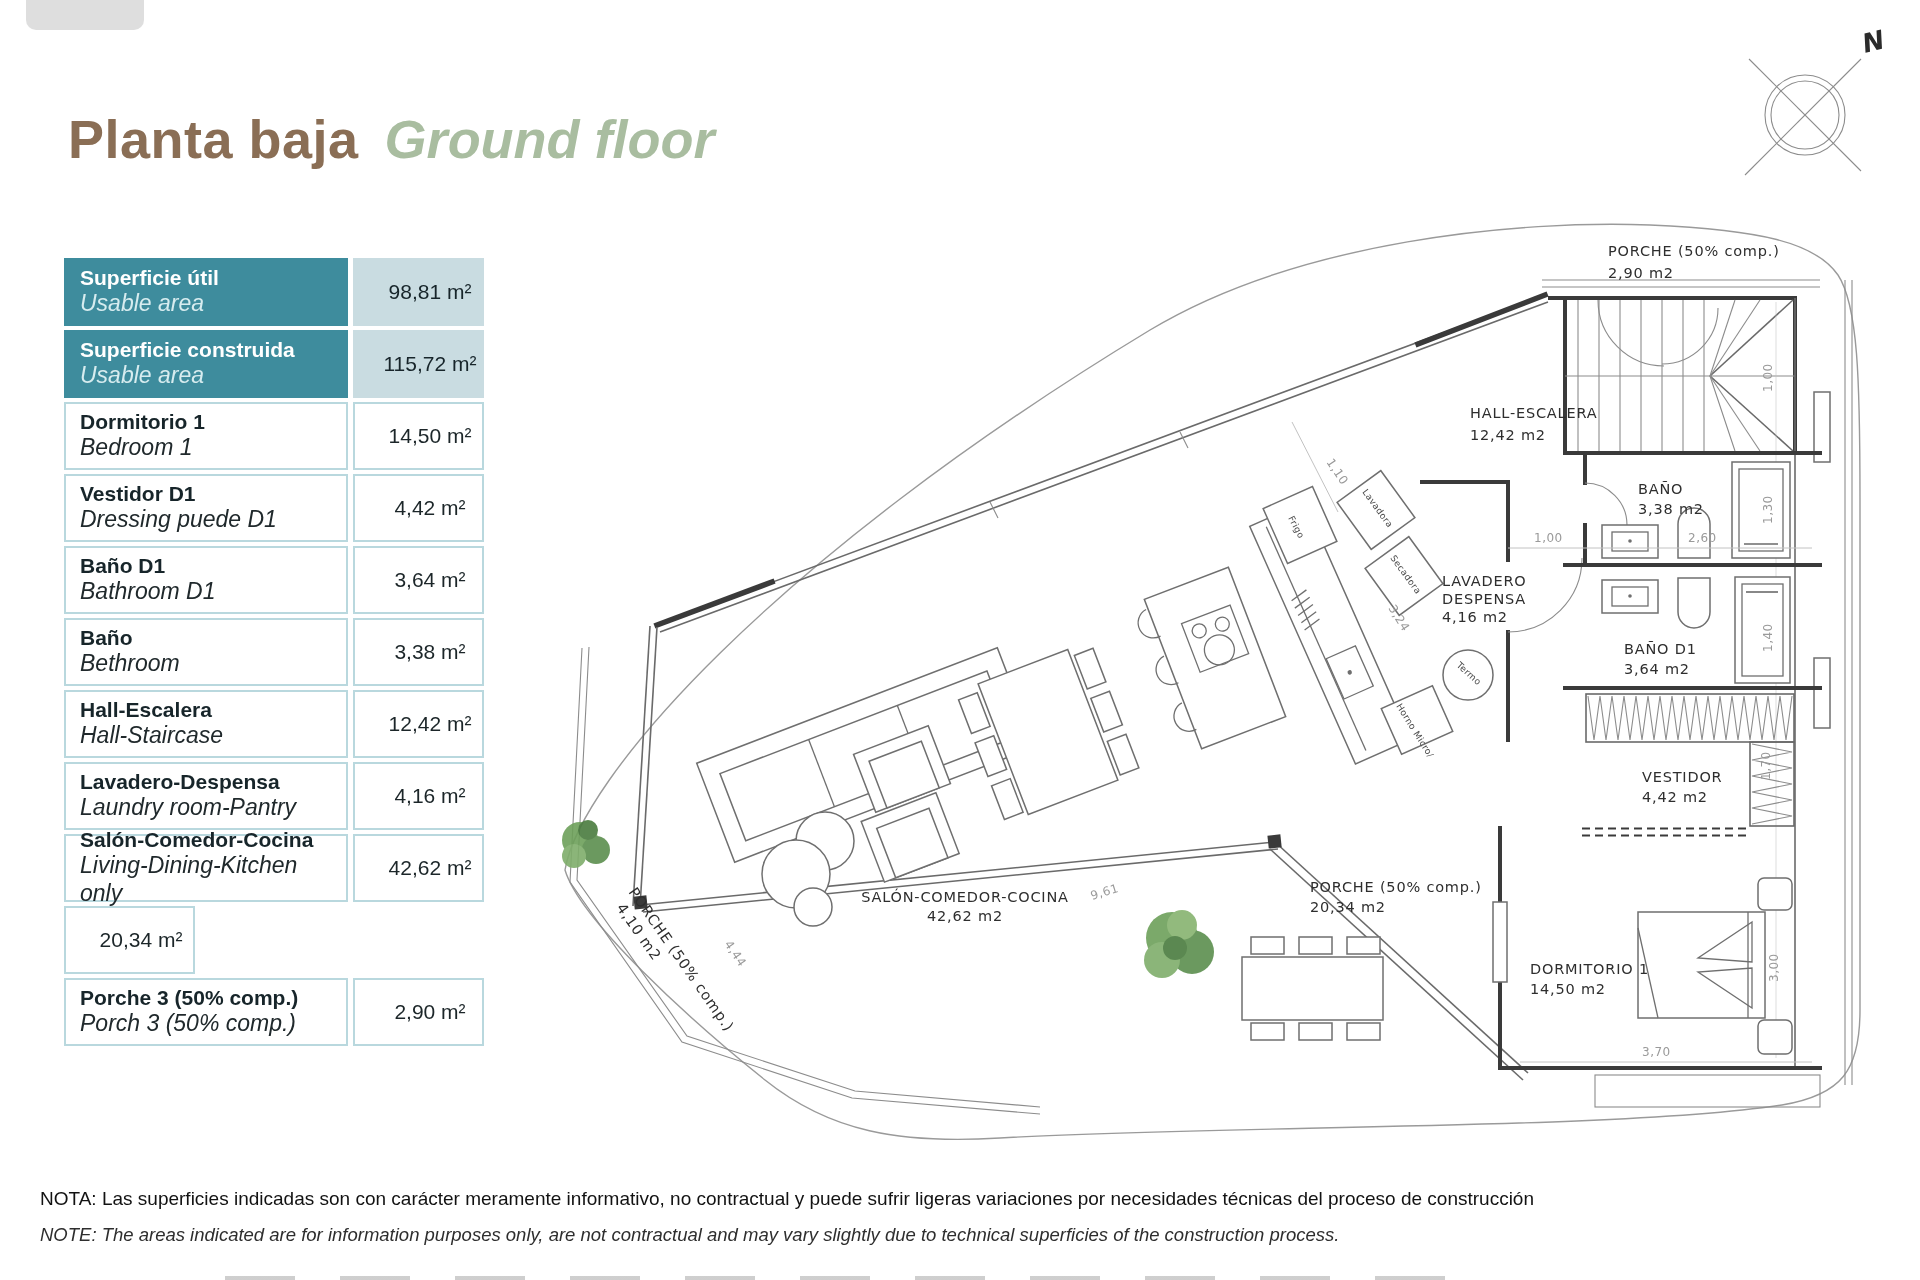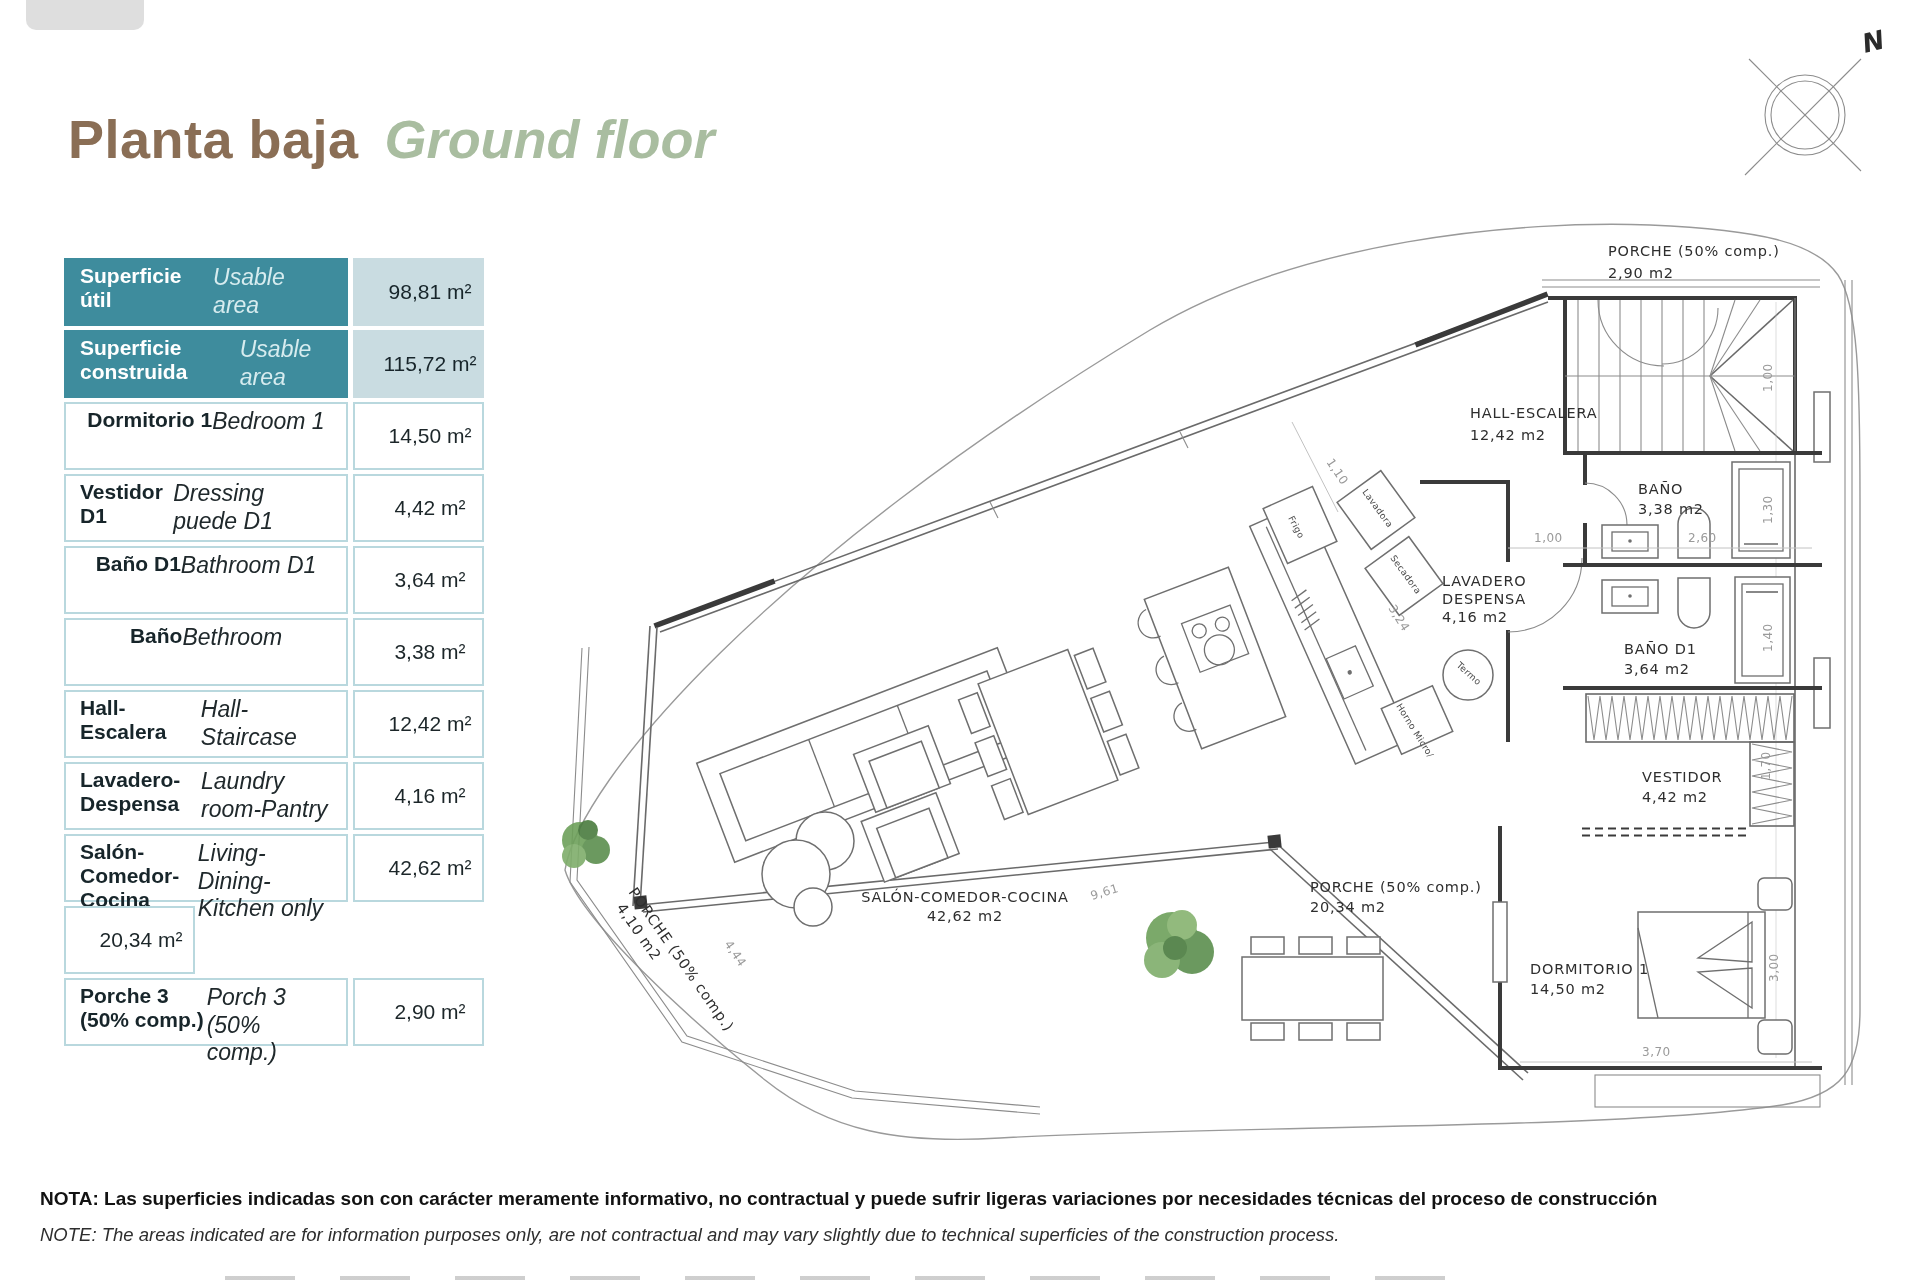--- a/index.html
+++ b/index.html
@@ -12,34 +12,34 @@
   #title .en{font-size:54px;font-weight:600;font-style:italic;color:#a9bda0;margin-left:26px;}
 
   
   #corner-blob{position:absolute;left:26px;top:-12px;width:118px;height:42px;background:#d8d8d8;
                border-radius:10px;opacity:.85;}
 
   
   #area-table{position:absolute;left:64px;top:258px;width:420px;display:flex;
               flex-direction:column;gap:4px;}
   .trow{display:flex;gap:5px;height:68px;}
-  .tlabel{flex:1 1 auto;display:flex;flex-direction:row;justify-content:center;
+  .tlabel{flex:1 1 auto;display:flex;flex-direction:column;justify-content:center;
           padding:4px 14px;background:#ffffff;border:2px solid #b9d8de;}
   .tvalue{width:104px;flex:0 0 104px;display:flex;align-items:center;justify-content:center;
           background:#ffffff;border:2px solid #b9d8de;font-size:21px;color:#1c2629;padding-left:23px;}
   .tlabel .es{font-size:21px;font-weight:700;color:#17252a;line-height:1.15;}
   .tlabel .en{font-size:23px;font-style:italic;color:#20292c;line-height:1.2;}
   .trow.teal .tlabel{background:#3e8c9d;border-color:#3e8c9d;}
   .trow.teal .es{color:#ffffff;}
   .trow.teal .en{color:#d7ecef;}
   .trow.teal .tvalue{background:#c9dce1;border-color:#c9dce1;color:#17252a;}
 
   
   #note{position:absolute;left:40px;top:1188px;width:1860px;}
-  #note .l1{font-size:19px;font-weight:700;color:#121212;margin-bottom:14px;}
+  #note .l1{font-size:19px;font-weight:400;color:#121212;margin-bottom:14px;}
   #note .l2{font-size:18.5px;font-style:italic;color:#2e2e2e;}
 
   
   #edge-dashes{position:absolute;left:225px;bottom:0;width:1240px;height:4px;
      background:repeating-linear-gradient(90deg,#c9c9c9 0 70px,transparent 70px 115px);opacity:.9;}
 
   
   #plan{position:absolute;left:520px;top:180px;}
   #compass{position:absolute;left:1715px;top:15px;}
 

